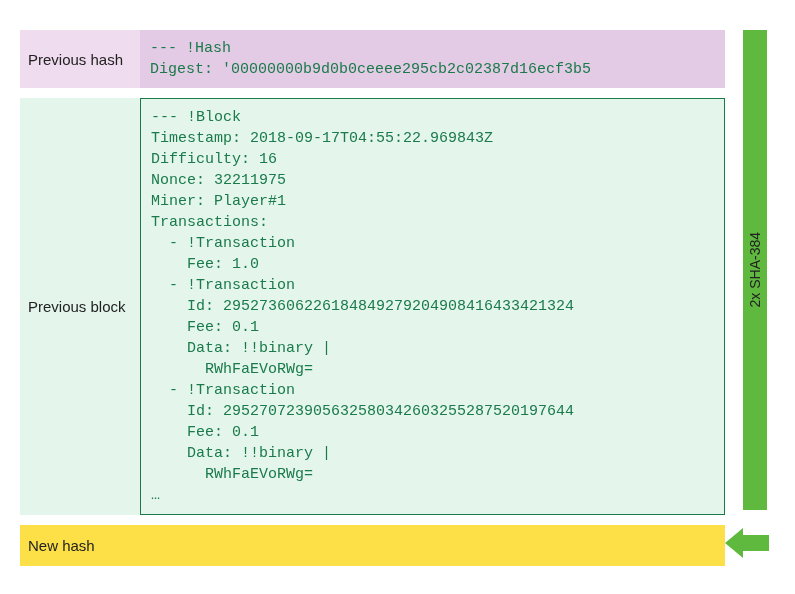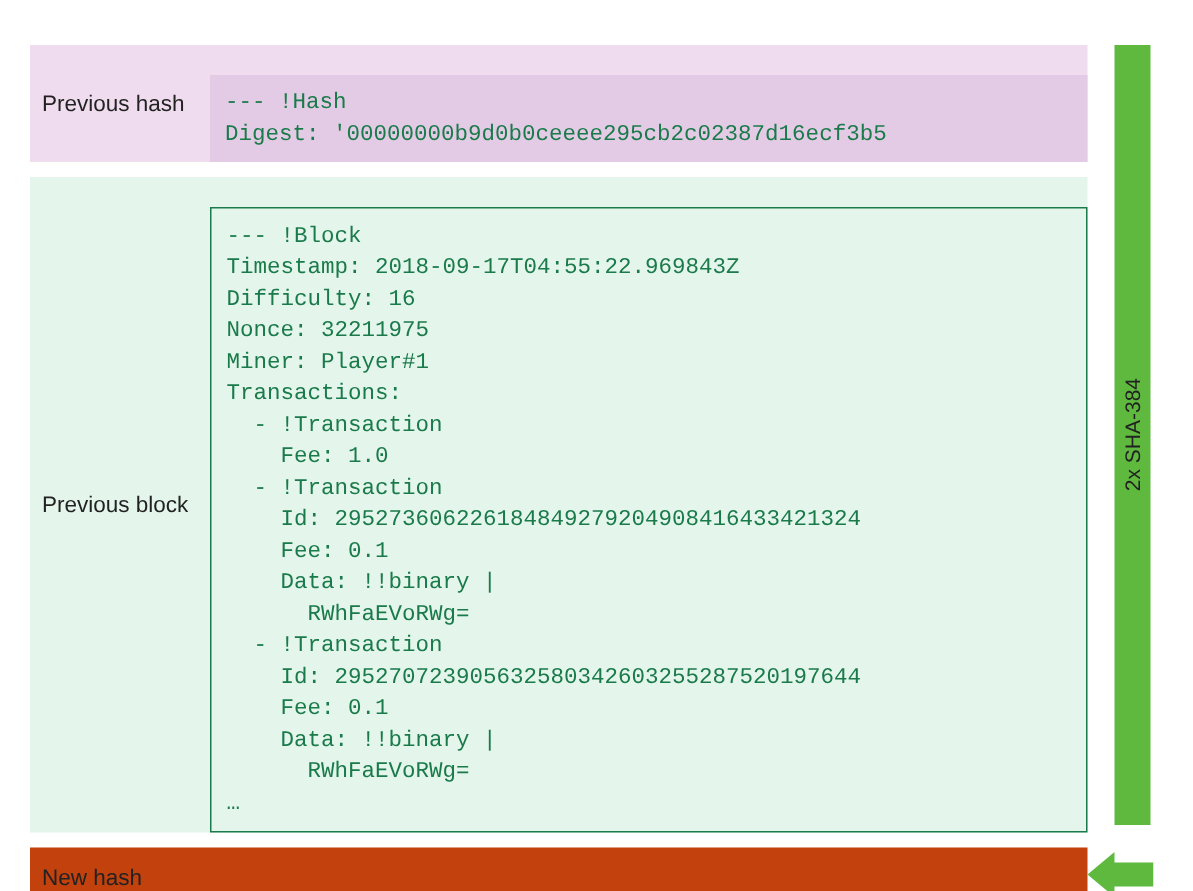--- a/index.html
+++ b/index.html
@@ -39,39 +39,38 @@
       color: #222;
     }
     .content-cell {
       flex: 1;
       padding: 8px 10px;
       font-family: "Menlo", "Consolas", "Courier New", monospace;
       font-size: 15px;
       line-height: 1.4;
       white-space: pre;
       overflow: hidden;
-      margin-top: 20px;
     }
     .row-prev {
       background: #f0dcef;
     }
     .row-prev .content-cell {
       background: #e4cbe5;
       color: #1a7a4a;
     }
     .row-current {
       background: #e4f6ec;
     }
     .row-current .content-cell {
       background: #e4f6ec;
       border: 1px solid #1a7a4a;
       color: #1a7a4a;
     }
     .row-new {
-      background: #c2410c;
+      background: #fde047;
     }
     .row-new .content-cell {
       background: #e3d5ba;
       color: #1a7a4a;
     }
     .sidebar {
       width: 40px;
       display: flex;
       flex-direction: column;
       align-items: center;

